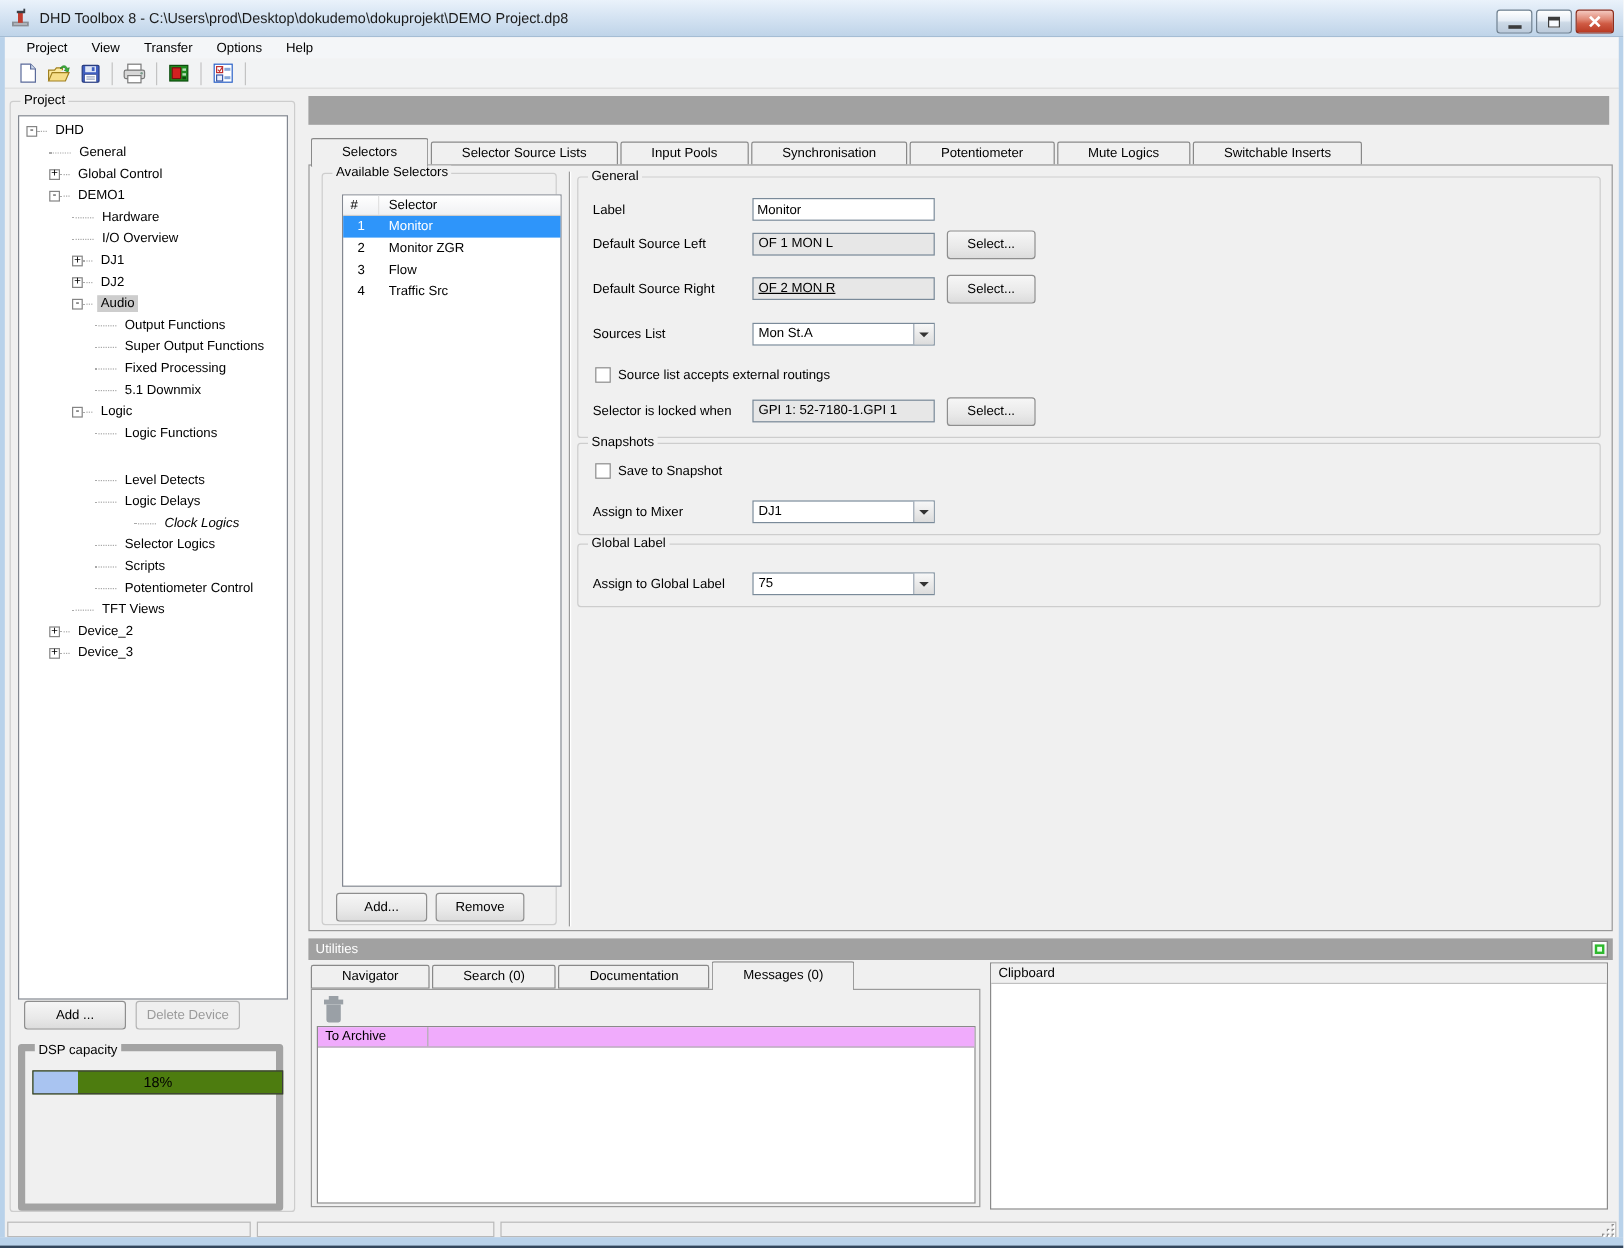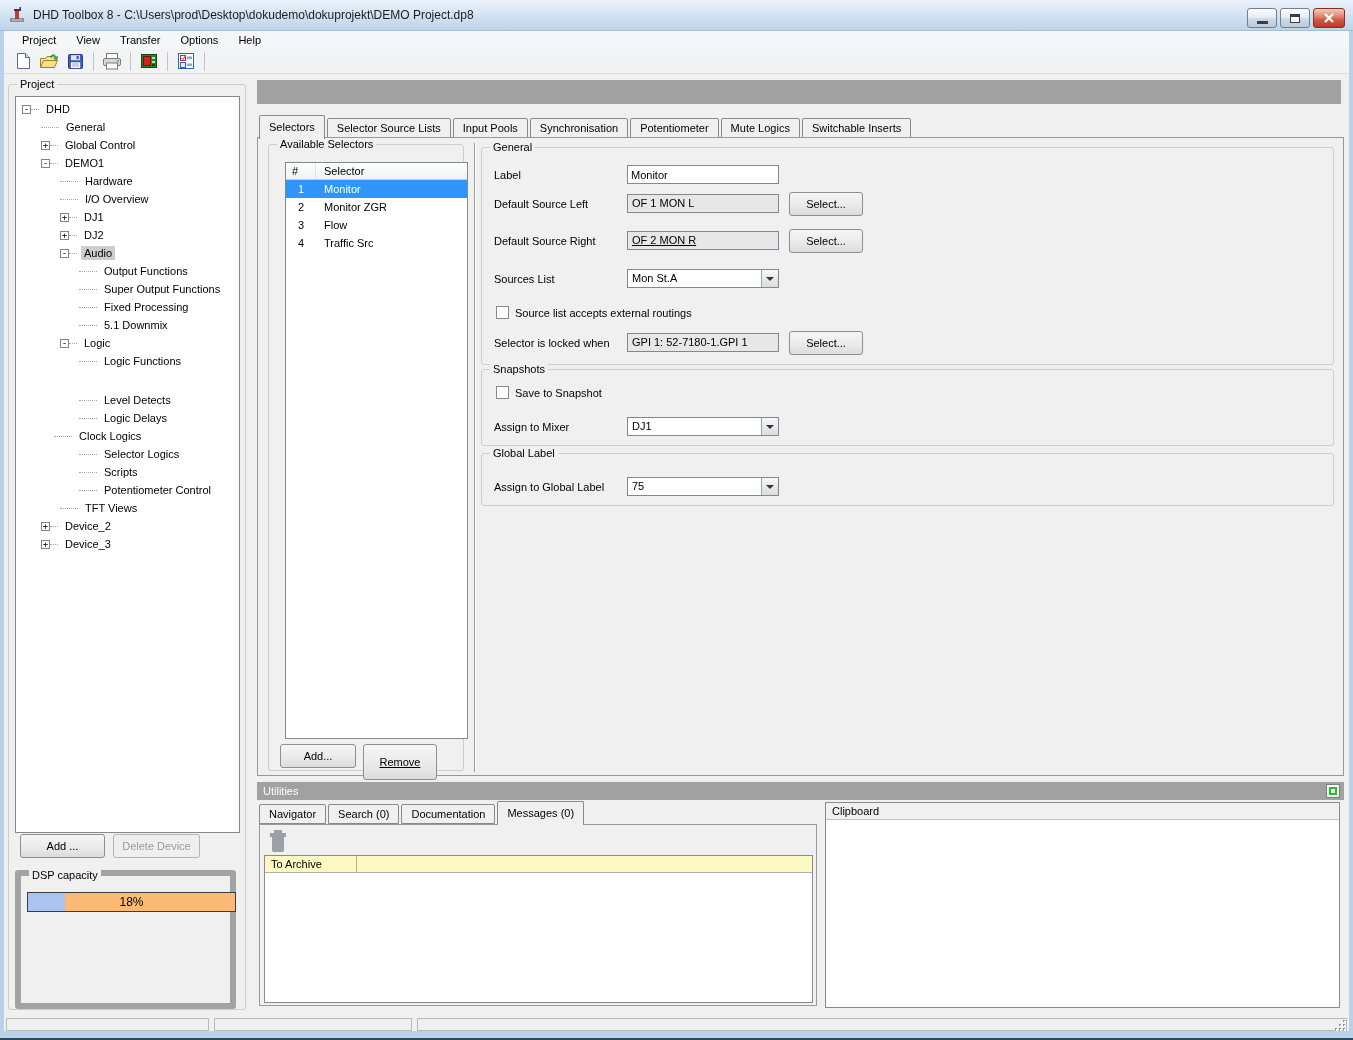--- a/index.html
+++ b/index.html
@@ -57,61 +57,61 @@
   .tree-row { height:18px; display:flex; align-items:center; white-space:nowrap; }
   .expander { width:9px; height:9px; border:1px solid #848484; background:#fff; font:9px/7px "DejaVu Sans Mono",monospace;
     text-align:center; flex:none; }
   .conn { width:8px; border-top:1px dotted #a8a8a8; flex:none; }
   .conn.leaf { width:18px; }
   .tree-label { margin-left:4px; padding:1px 3px; }
   .tree-label.sel { background:#cdcdcd; }
   .add-device { left:11px; top:749px; width:85px; height:24px; }
   .delete-device { left:104px; top:749px; width:87px; height:24px; }
   .dsp-group { left:6px; top:785px; width:221px; height:139px; border:6px solid #a3a3a3; border-radius:3px; position:absolute; }
-  .progress { position:absolute; left:6px; top:16px; width:209px; height:20px; border:1px solid #3c3c3c; background:#fdba74; }
+  .progress { position:absolute; left:6px; top:16px; width:209px; height:20px; border:1px solid #3c3c3c; background:#4d7c0f; }
   .progress .fill { position:absolute; left:0; top:0; bottom:0; background:#a9c4f1; }
   .progress .ptext { position:absolute; left:0; right:0; top:0; text-align:center; line-height:18px; font-size:12px; }
 
   
   .graybar { left:257px; top:80px; width:1084px; height:24px; background:#a1a1a1; }
   .tabstrip { position:absolute; display:flex; align-items:flex-end; }
   .main-tabs { left:259px; top:113px; height:25px; }
-  .tab { height:20px; line-height:19px; padding:0 9px; background:#f0f0f0; border:1px solid #898989; border-radius:2px 2px 0 0;
+  .tab { height:20px; line-height:19px; padding:0 25px; background:#f0f0f0; border:1px solid #898989; border-radius:2px 2px 0 0;
     margin-right:2px; white-space:nowrap; }
   .tab.active { height:24px; line-height:23px; border-bottom:none; margin-bottom:-1px; position:relative; z-index:5; background:#f0f0f0; }
   .tabpage { left:257px; top:137px; width:1087px; height:639px; background:#f0f0f0; border:1px solid #989898; }
   .vsplit { left:474px; top:143px; width:2px; height:629px; background:#fff; border-left:1px solid #9a9a9a; }
 
   
   .avail-group { left:10px; top:6px; width:196px; height:627px; }
   .sel-list { position:absolute; left:16px; top:17px; width:183px; height:577px; background:#fff; border:1px solid #828790; }
   .sel-row { display:flex; height:18px; }
   .sel-row .c-num { width:30px; text-align:center; line-height:18px; flex:none; }
   .sel-row .c-name { flex:1; line-height:18px; padding-left:8px; }
   .sel-row.sel-head { height:17px; background:linear-gradient(#ffffff,#f0f1f3); border-bottom:1px solid #cdcdcd; }
   .sel-head .c-num { border-right:1px solid #e2e2e2; line-height:16px; text-align:left; padding-left:6px; }
   .sel-head .c-name { line-height:16px; }
   .sel-row.sel { background:#2e95fa; color:#fff; }
   .sel-add { left:11px; top:599px; width:76px; height:24px; }
-  .sel-remove { left:94px; top:599px; width:74px; height:36px;text-decoration:underline; }
+  .sel-remove { left:94px; top:599px; width:74px; height:24px; }
 
   
   .general-group { left:223px; top:9px; width:853px; height:218px; }
   .snap-group { left:223px; top:231px; width:853px; height:77px; }
   .gl-group { left:223px; top:315px; width:853px; height:53px; }
 
   
   .util-titlebar { left:257px; top:782px; width:1087px; height:18px; background:#a1a1a1; color:#fff; line-height:18px; padding-left:6px; }
   .dock-btn { position:absolute; right:4px; top:2px; width:14px; height:14px; background:linear-gradient(#fff,#e9e9e9); border:1px solid #7f7f7f; display:flex; align-items:center; justify-content:center; }
   .dock-btn .inner { width:8px; height:8px; border:2px solid #2db82d; background:#eaffea; }
   .util-tabs { left:259px; top:801px; height:23px; }
   .msg-panel { left:259px; top:824px; width:558px; height:182px; background:#f0f0f0; border:1px solid #9a9a9a; }
   .trash { position:absolute; left:6px; top:4px; }
   .msg-table { position:absolute; left:4px; top:30px; width:549px; height:148px; background:#fff; border:1px solid #8a8a8a; }
-  .msg-head { display:flex; height:17px; background:#fef9c3; border-bottom:1px solid #b0b0b0;flex-direction:column; }
+  .msg-head { display:flex; height:17px; background:#f0abfc; border-bottom:1px solid #b0b0b0;flex-direction:column; }
   .msg-head .mh { line-height:16px; padding-left:6px; }
   .msg-head .c1 { width:92px; border-right:1px solid #b0b0b0; }
   .msg-head .c2 { flex:1; }
   .clip-panel { left:825px; top:802px; width:515px; height:206px; background:#fff; border:1px solid #8a8a8a; }
   .clip-head { height:17px; background:#f0f0f0; border-bottom:1px solid #c0c0c0; line-height:16px; padding-left:6px; }
 
   
   .statusbar { left:4px; top:1016px; width:1345px; height:15px; background:#f0f0f0; }
   .spanel { position:absolute; top:2px; height:13px; background:#f0f0f0; border:1px solid #b9b9b9; }
   .s1 { left:2px; width:203px; } .s2 { left:210px; width:198px; } .s3 { left:413px; width:930px; }
@@ -284,21 +284,21 @@
           <div class="tree-label">Logic Functions</div>
         </div>
         <div class="tree-row" style="padding-left: 63px; margin-top: 21px;">
           <div class="conn leaf"></div>
           <div class="tree-label">Level Detects</div>
         </div>
         <div class="tree-row" style="padding-left: 63px;">
           <div class="conn leaf"></div>
           <div class="tree-label">Logic Delays</div>
         </div>
-        <div class="tree-row" style="padding-left: 38px;">
+        <div class="tree-row" style="padding-left: 96px; font-style: italic;">
           <div class="conn leaf"></div>
           <div class="tree-label">Clock Logics</div>
         </div>
         <div class="tree-row" style="padding-left: 63px;">
           <div class="conn leaf"></div>
           <div class="tree-label">Selector Logics</div>
         </div>
         <div class="tree-row" style="padding-left: 63px;">
           <div class="conn leaf"></div>
           <div class="tree-label">Scripts</div>

